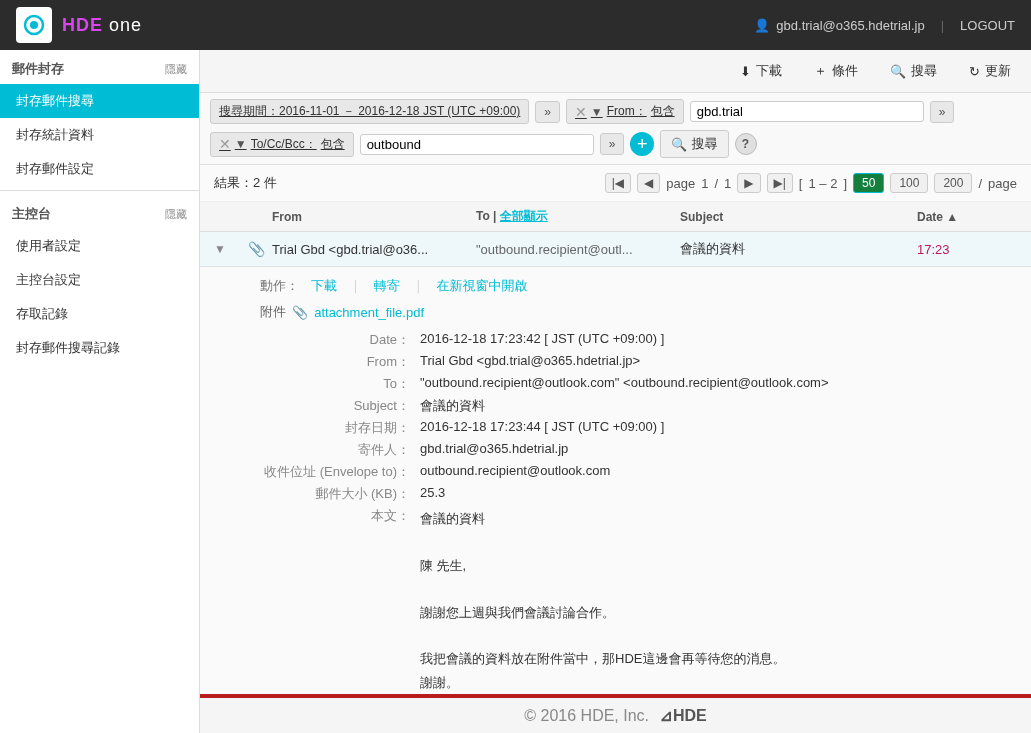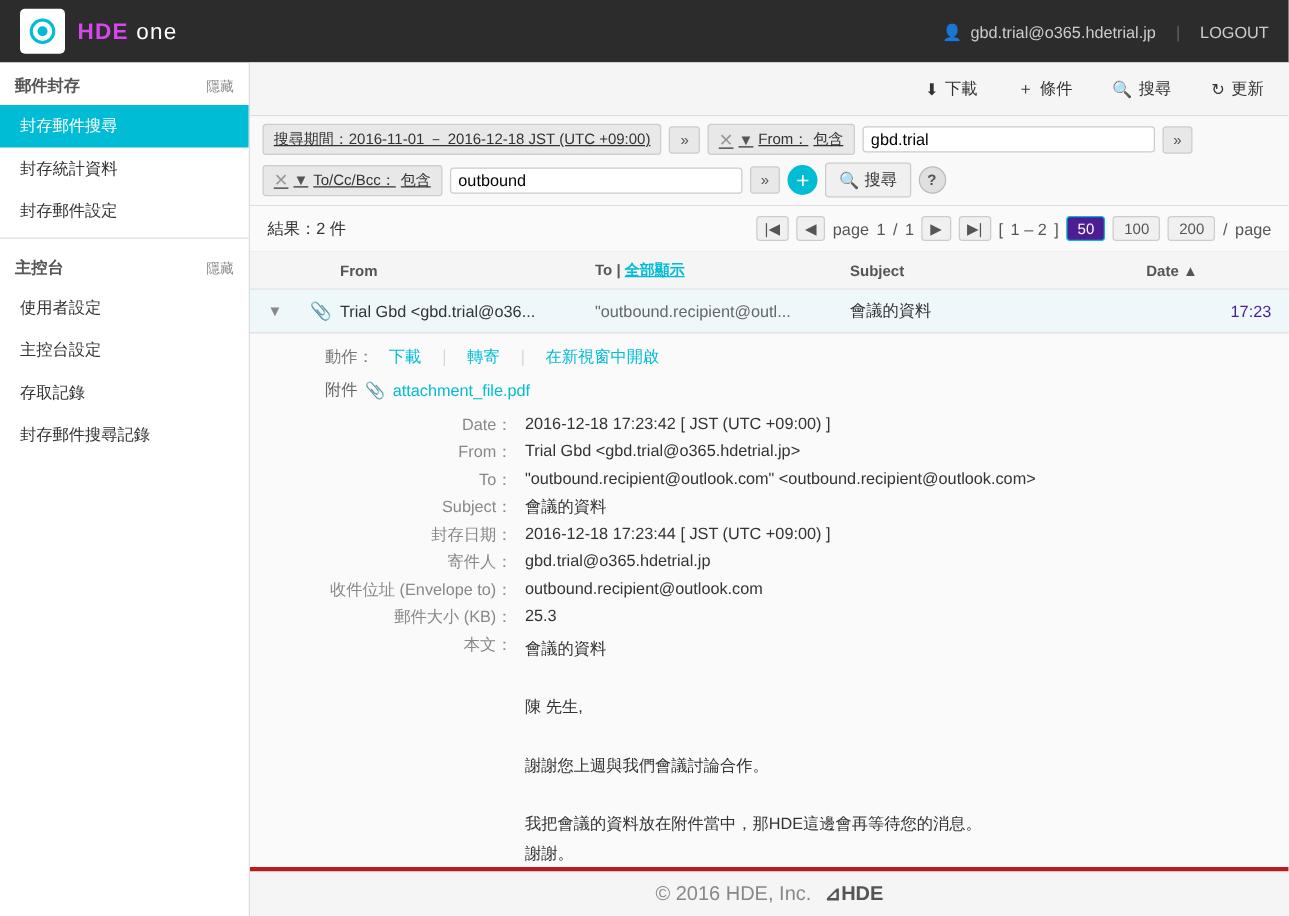--- a/index.html
+++ b/index.html
@@ -51,37 +51,37 @@
 
     
     .results-area { flex: 1; overflow-y: auto; }
 
     
     .results-header { display: flex; align-items: center; justify-content: space-between; padding: 8px 14px; border-bottom: 1px solid #eee; background: #fafafa; }
     .results-count { font-size: 13px; color: #333; }
     .pagination { display: flex; align-items: center; gap: 6px; font-size: 13px; color: #555; }
     .page-nav-btn { background: #f0f0f0; border: 1px solid #ccc; border-radius: 3px; padding: 2px 6px; cursor: pointer; font-size: 12px; color: #555; }
     .page-size-btn { padding: 2px 8px; border: 1px solid #ccc; border-radius: 3px; background: #f0f0f0; font-size: 12px; cursor: pointer; color: #555; }
-    .page-size-btn.active { background: #4c1d95; color: white; border-color: #00bcd4; }
+    .page-size-btn.active { background: #15803d; color: white; border-color: #00bcd4; }
 
     
     .table-header { display: grid; grid-template-columns: 30px 20px 200px 200px 1fr 100px; padding: 6px 14px; border-bottom: 1px solid #ddd; background: #f5f5f5; font-size: 12px; color: #555; font-weight: bold; gap: 4px; align-items: center; }
     .table-header .col-date { display: flex; align-items: center; gap: 2px; }
     .col-link { color: #00bcd4; cursor: pointer; text-decoration: underline; }
 
     
     .email-row { border-bottom: 1px solid #eee; }
     .email-row-header { display: grid; grid-template-columns: 30px 20px 200px 200px 1fr 100px; padding: 8px 14px; cursor: pointer; align-items: center; gap: 4px; font-size: 13px; }
     .email-row.expanded .email-row-header { background: #eef8fb; }
     .expand-icon { color: #888; font-size: 12px; }
     .attach-icon { color: #888; font-size: 14px; }
     .email-from { color: #333; white-space: nowrap; overflow: hidden; text-overflow: ellipsis; }
     .email-to { color: #666; white-space: nowrap; overflow: hidden; text-overflow: ellipsis; }
     .email-subject { color: #333; white-space: nowrap; overflow: hidden; text-overflow: ellipsis; }
-    .email-date { color: #4c1d95; text-align: right; }
+    .email-date { color: #be185d; }
 
     
     .email-detail { background: #fafafa; padding: 10px 20px 16px 60px; border-top: 1px solid #e0e0e0; font-size: 13px; }
     .detail-actions { display: flex; align-items: center; gap: 12px; margin-bottom: 8px; }
     .detail-action-label { color: #777; }
     .detail-action-link { color: #00bcd4; cursor: pointer; text-decoration: none; }
     .detail-sep { color: #ccc; }
     .detail-attachment { display: flex; align-items: center; gap: 6px; margin-bottom: 10px; color: #666; }
     .detail-attach-link { color: #00bcd4; cursor: pointer; text-decoration: none; }
     .detail-rows { display: flex; flex-direction: column; gap: 4px; margin-bottom: 12px; }

